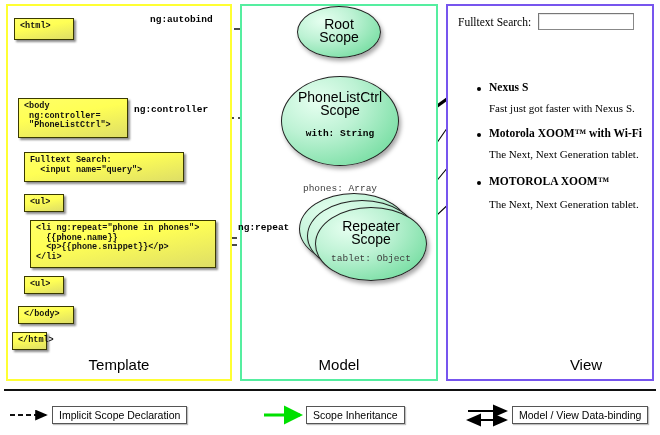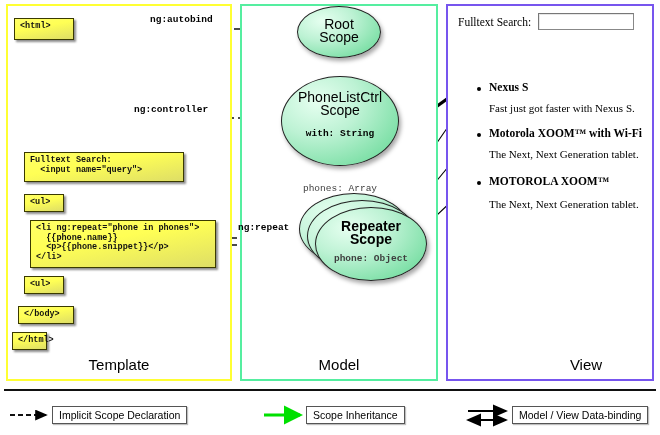--- a/index.html
+++ b/index.html
@@ -193,20 +193,23 @@
       <path d="M468,420 L506,420" stroke="#000" stroke-width="2.2" fill="none" marker-end="url(#arrowBlack)"></path>
     </g>
   </svg>
 
   <div class="col col-template">
     <div class="col-label">Template</div>
   </div>
 
   <div class="codebox" style="left:14px;top:18px;width:60px;height:22px;">&lt;html&gt;</div>
 
+  <div class="codebox" style="left:18px;top:98px;width:110px;height:40px;">&lt;body
+ ng:controller=
+ "PhoneListCtrl"&gt;</div>
 
   <div class="codebox" style="left:24px;top:152px;width:160px;height:30px;">Fulltext Search:
   &lt;input name="query"&gt;</div>
 
   <div class="codebox" style="left:24px;top:194px;width:40px;height:18px;">&lt;ul&gt;</div>
 
   <div class="codebox" style="left:30px;top:220px;width:186px;height:48px;">&lt;li ng:repeat="phone in phones"&gt;
   {{phone.name}}
   &lt;p&gt;{{phone.snippet}}&lt;/p&gt;
 &lt;/li&gt;</div>
@@ -228,24 +231,24 @@
 
   <div class="ellipse" style="left:281px;top:76px;width:118px;height:90px;">
     <div class="ell-title" style="margin-top:14px;">PhoneListCtrl</div>
     <div class="ell-title">Scope</div>
     <div class="ell-prop bold" style="margin-top:12px;">with: String</div>
     <div class="ell-prop dim">phones: Array</div>
   </div>
 
   <div class="ellipse" style="left:299px;top:193px;width:110px;height:72px;background:radial-gradient(ellipse at 30% 28%,#e6fff0 0%,#c2f3d8 45%,#86e2ad 100%);"></div>
   <div class="ellipse" style="left:307px;top:200px;width:110px;height:72px;background:radial-gradient(ellipse at 30% 28%,#e6fff0 0%,#c2f3d8 45%,#86e2ad 100%);"></div>
-  <div class="ellipse" style="left:315px;top:207px;width:112px;height:74px;font-weight:bold;">
+  <div class="ellipse" style="left:315px;top:207px;width:112px;height:74px;">
     <div class="ell-title" style="margin-top:12px;">Repeater</div>
     <div class="ell-title">Scope</div>
-    <div class="ell-prop dim" style="margin-top:8px;">phone: Object</div>
+    <div class="ell-prop dim" style="margin-top:8px;">tablet: Object</div>
   </div>
 
   <div class="col col-view">
     <div class="col-label">View</div>
   </div>
 
   <div class="view-label" style="left:458px;top:16px;">Fulltext Search:</div>
   <input class="view-input" style="left: 538px; top: 13px; width: 96px; height: 17px;" value="">
 
   <div class="bullet" style="left:477px;top:87px;"></div>

